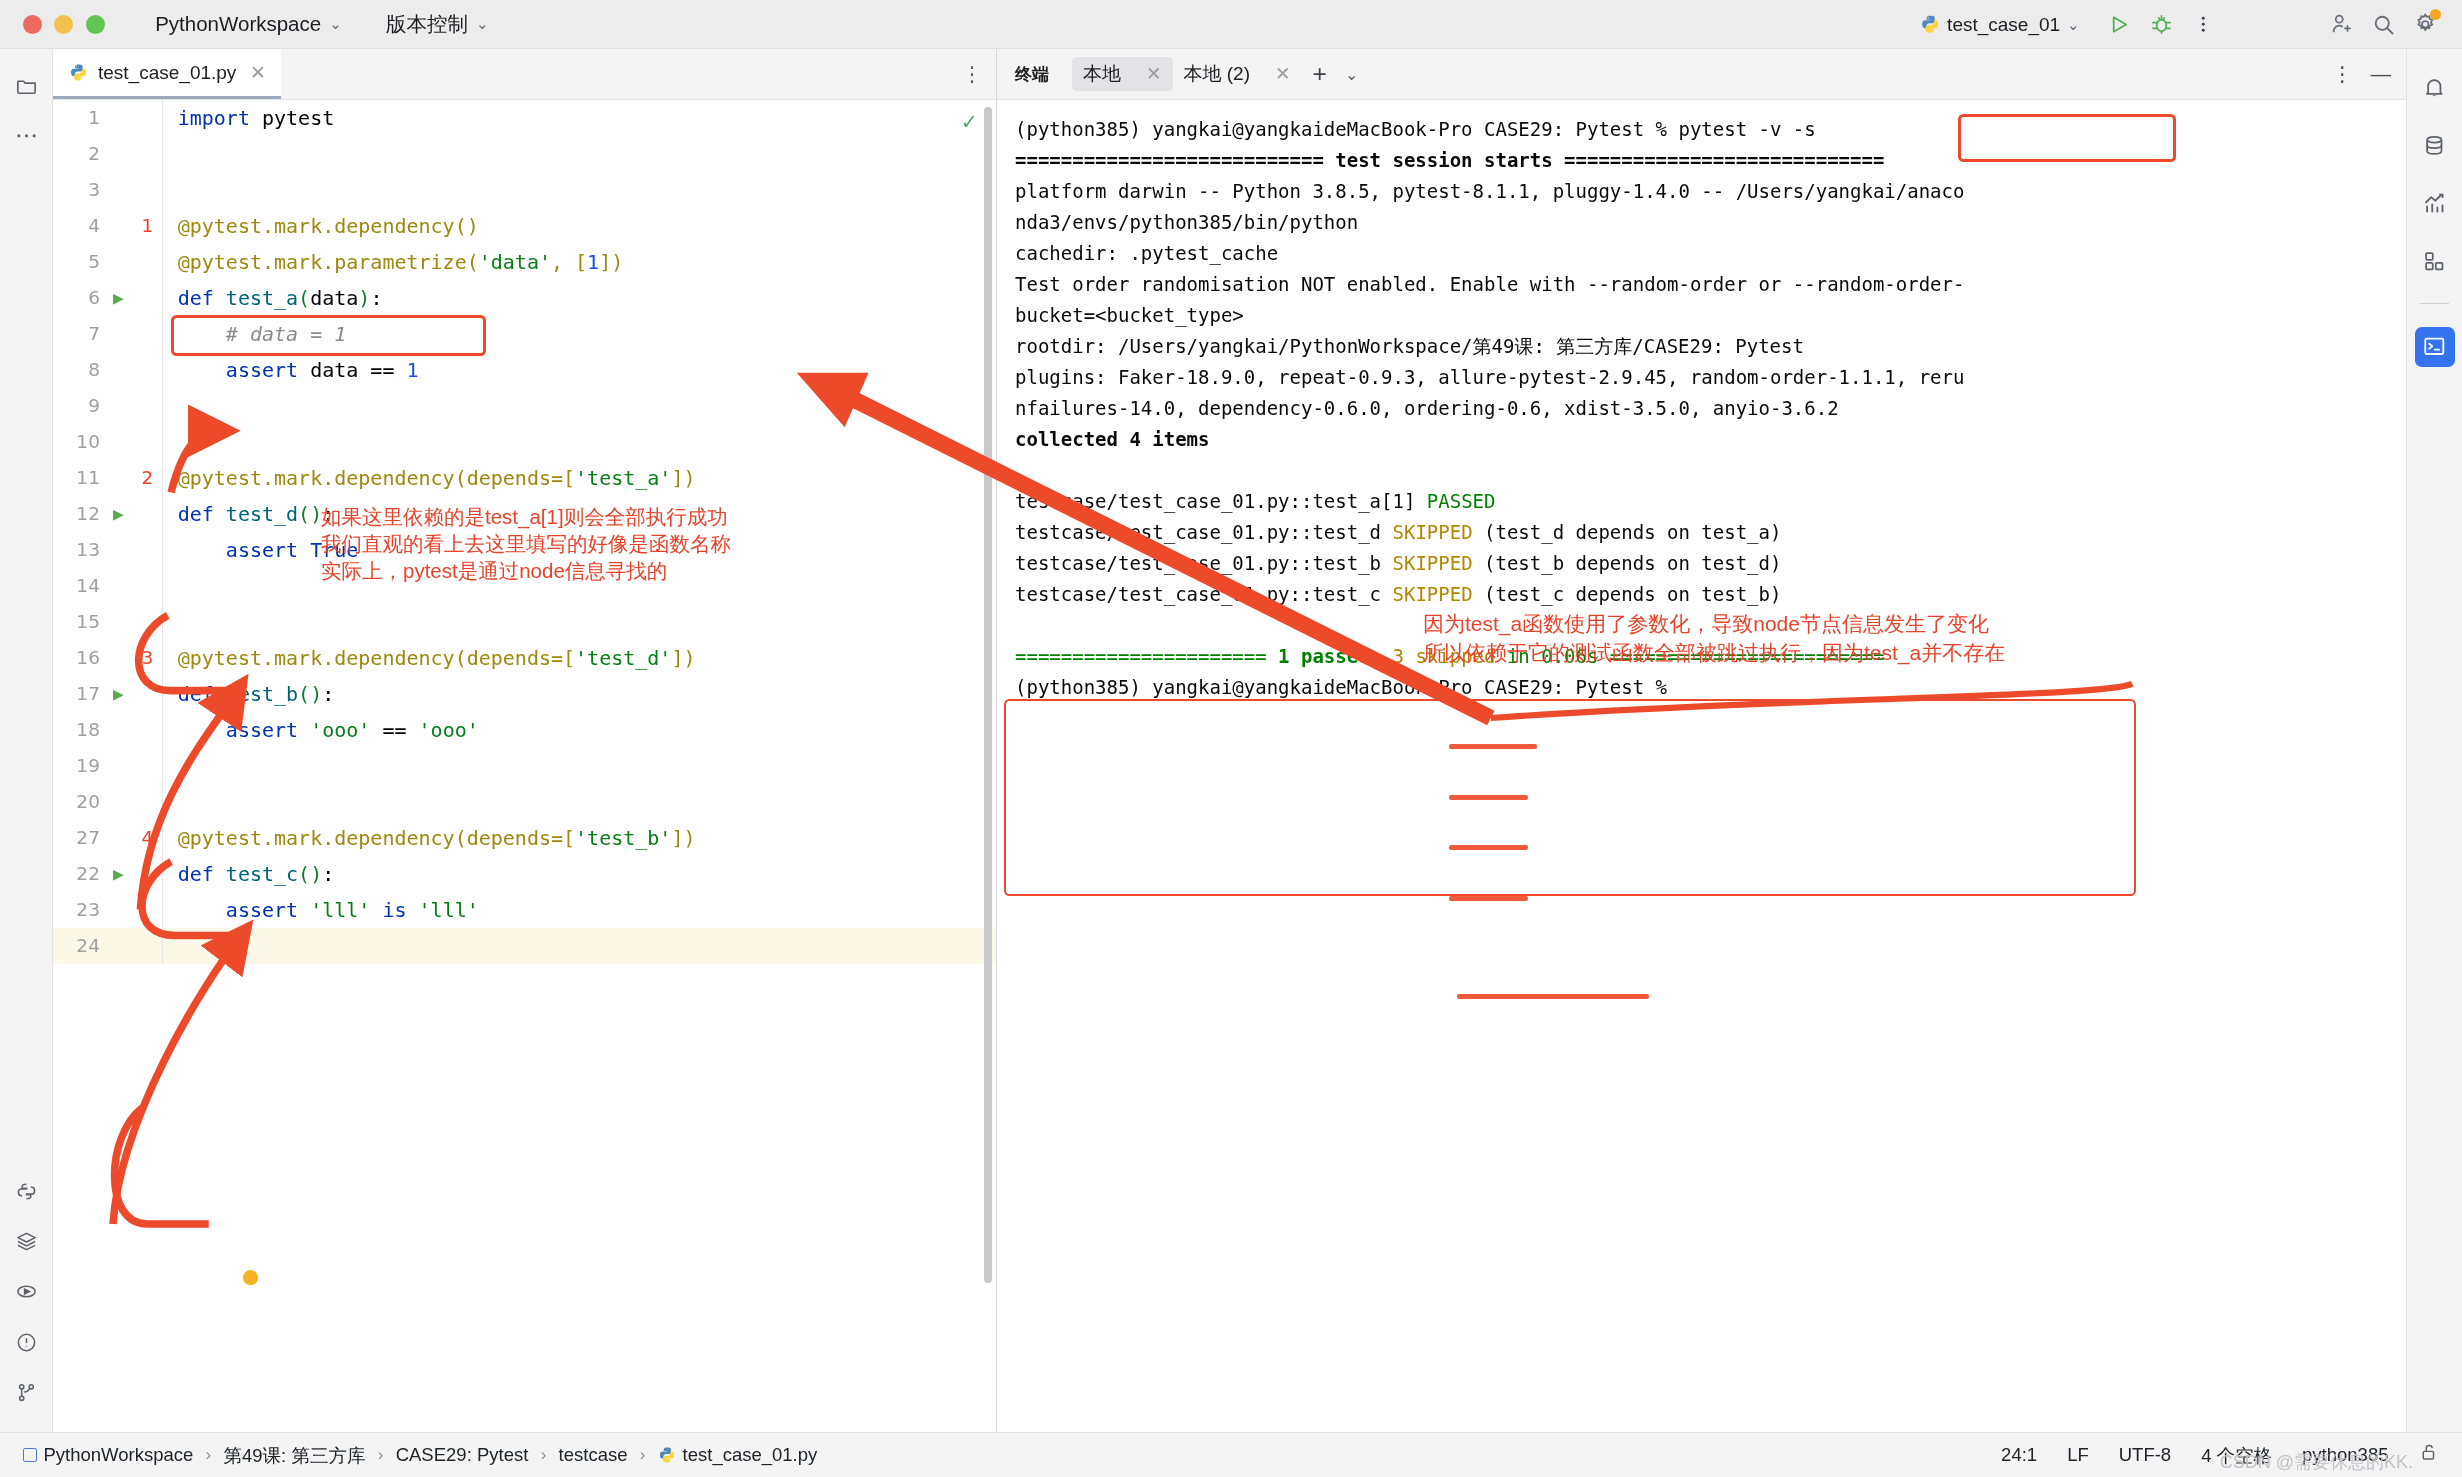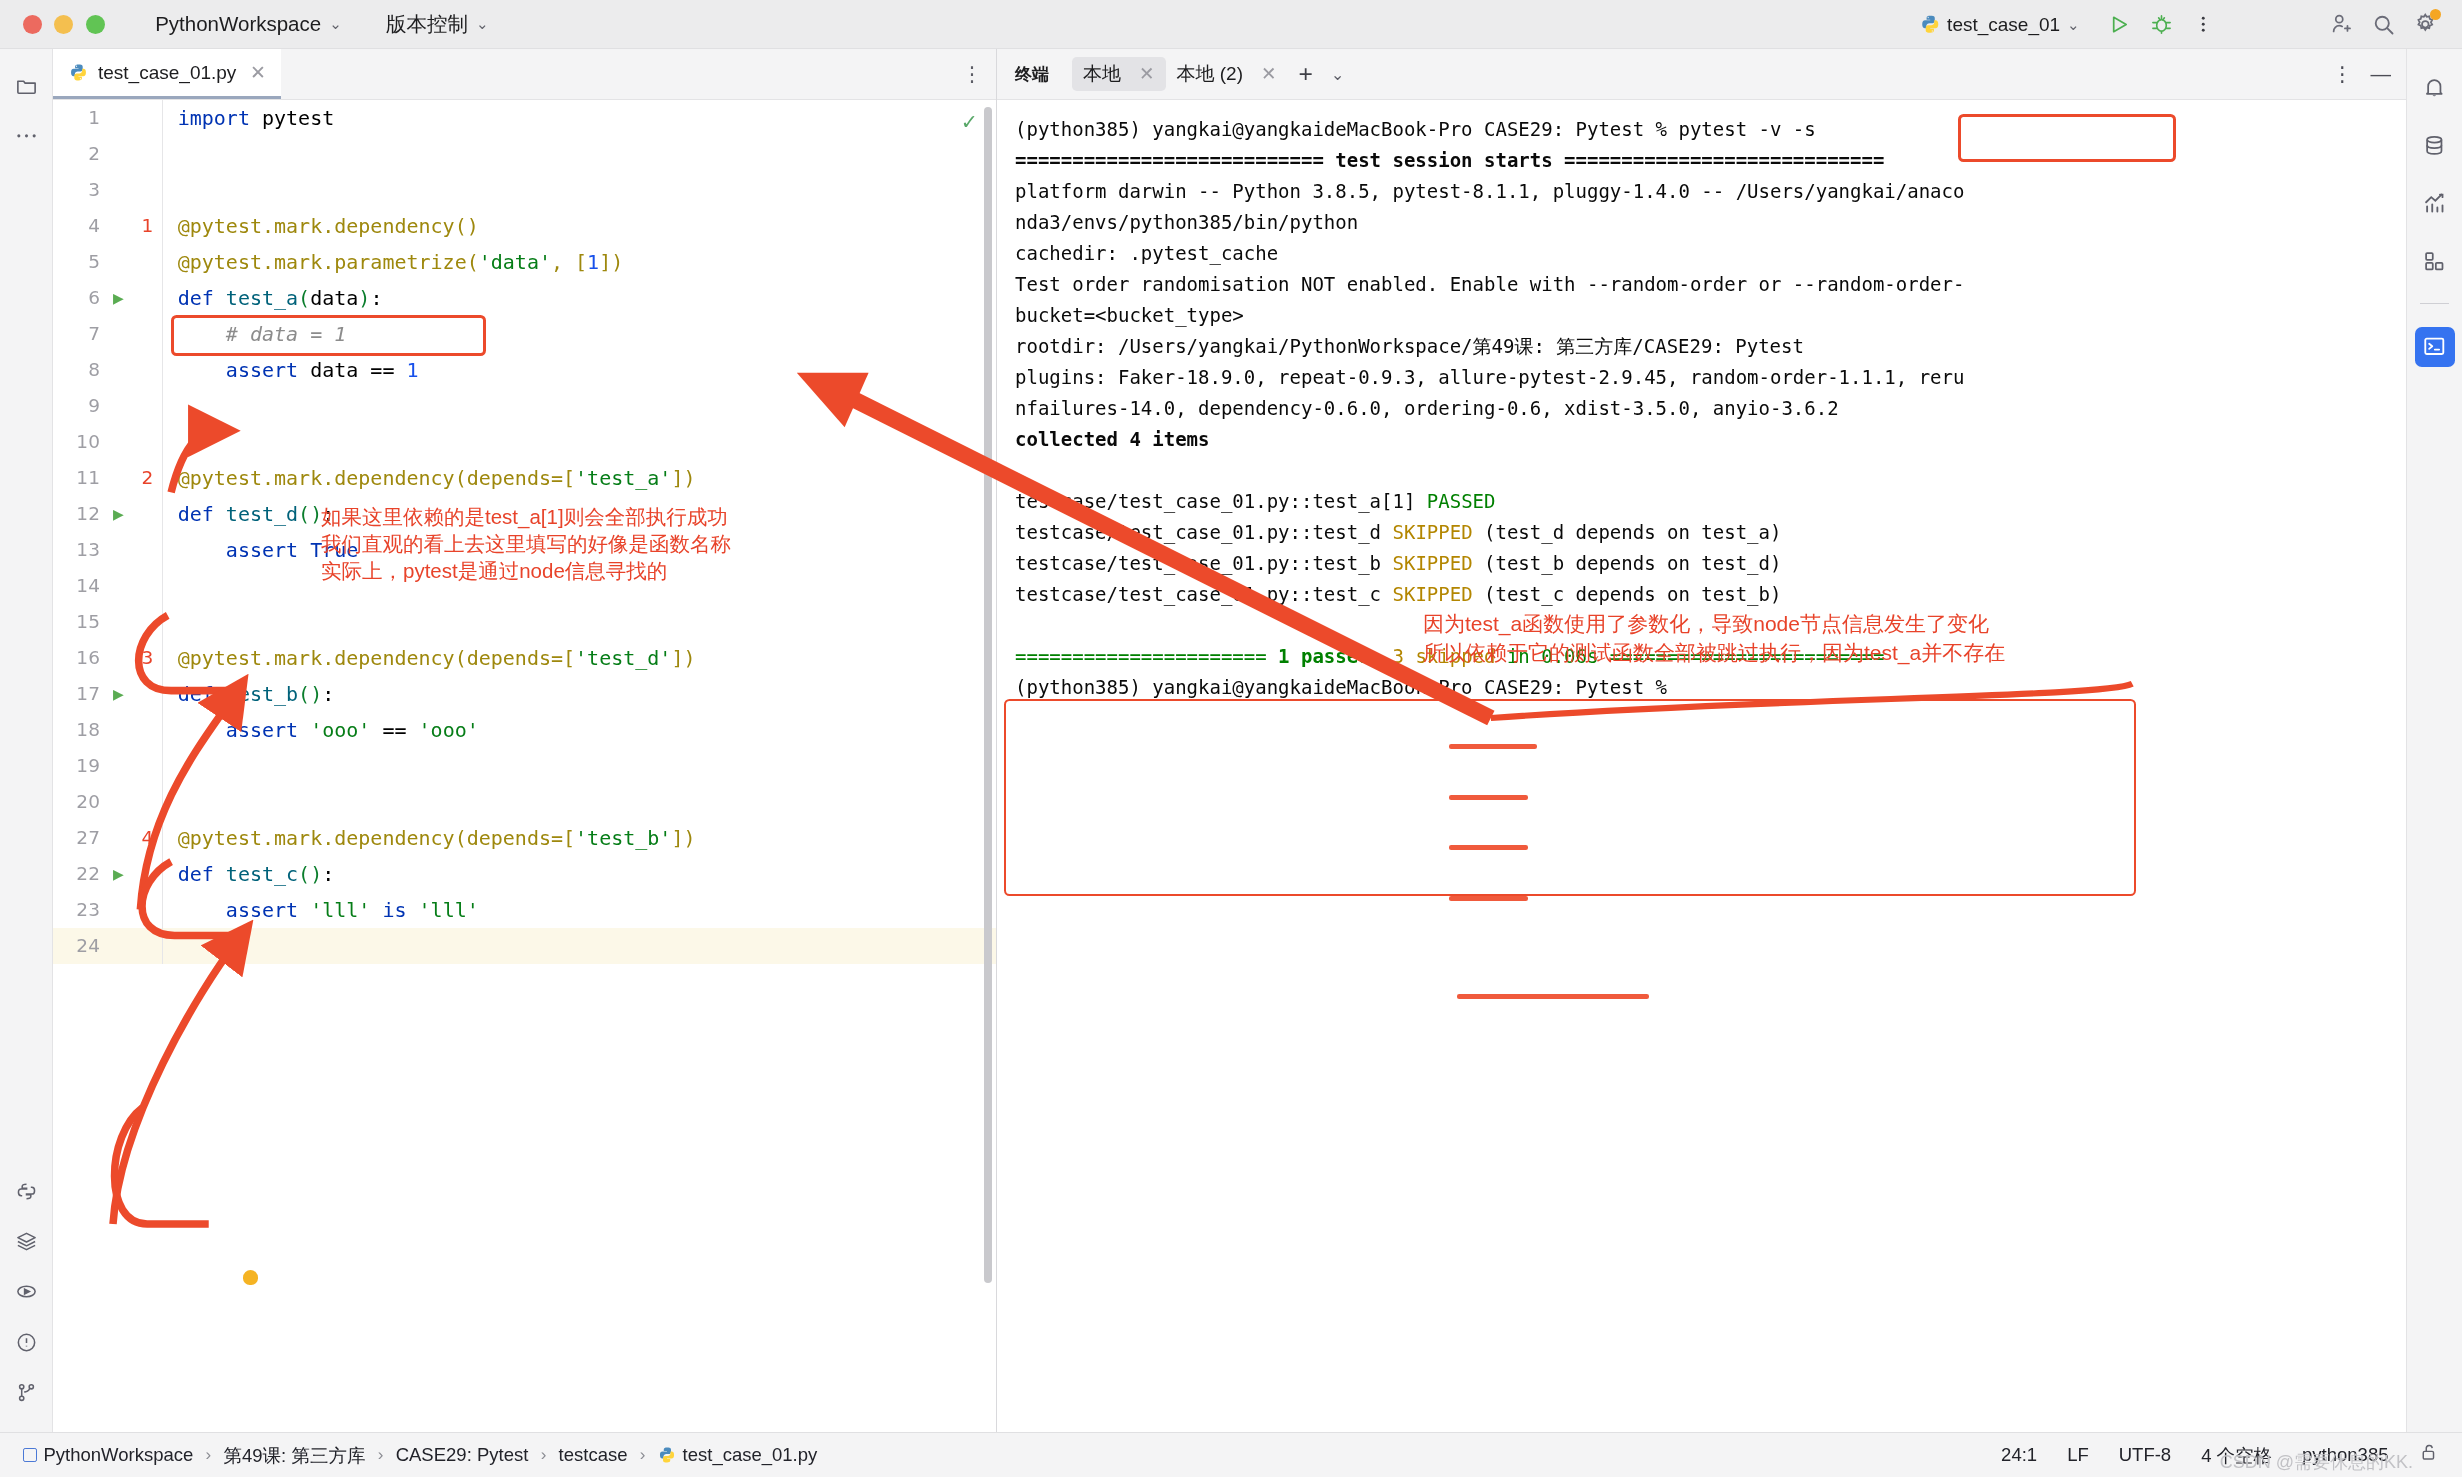--- a/index.html
+++ b/index.html
@@ -156,21 +156,21 @@
   .termtabs {
     height: 51px; flex: 0 0 51px;
     background: #f4f4f5;
     display: flex; align-items: center;
     gap: 0; padding-left: 18px;
     border-bottom: 0.7px solid #e3e3e5;
     position: relative;
   }
   .tt-title { font-size: 17px; color: #1d1d1f; font-weight: 700; margin-right: 23px; }
   .tt {
-    display: flex; align-items: center; gap: 18px;
+    display: flex; align-items: center; gap: 25px;
     font-size: 19px; color: #1d1d1f; padding: 4.1px 11px;
     border-radius: 4.8px;
   }
   .tt.active { background: #e3e3e6; }
   .tt .x { color: #9b9ba2; font-size: 18.5px; }
   .tt-plus { font-size: 24.6px; color: #3f4047; padding: 0 11px; line-height: 1; }
   .tt-chev { font-size: 16.4px; color: #5c5d66; padding: 0 6.8px; }
   .tt-right {
     position: absolute; right: 15px; display: flex;
     align-items: center; gap: 18px;

